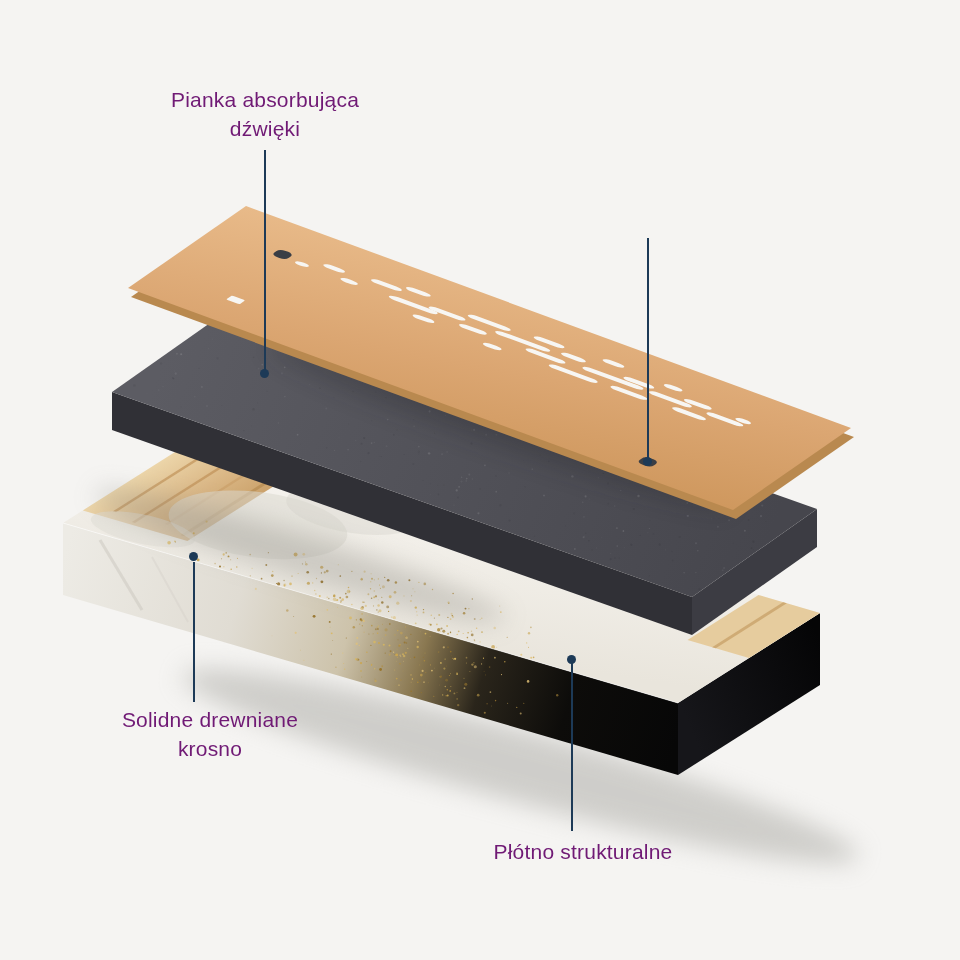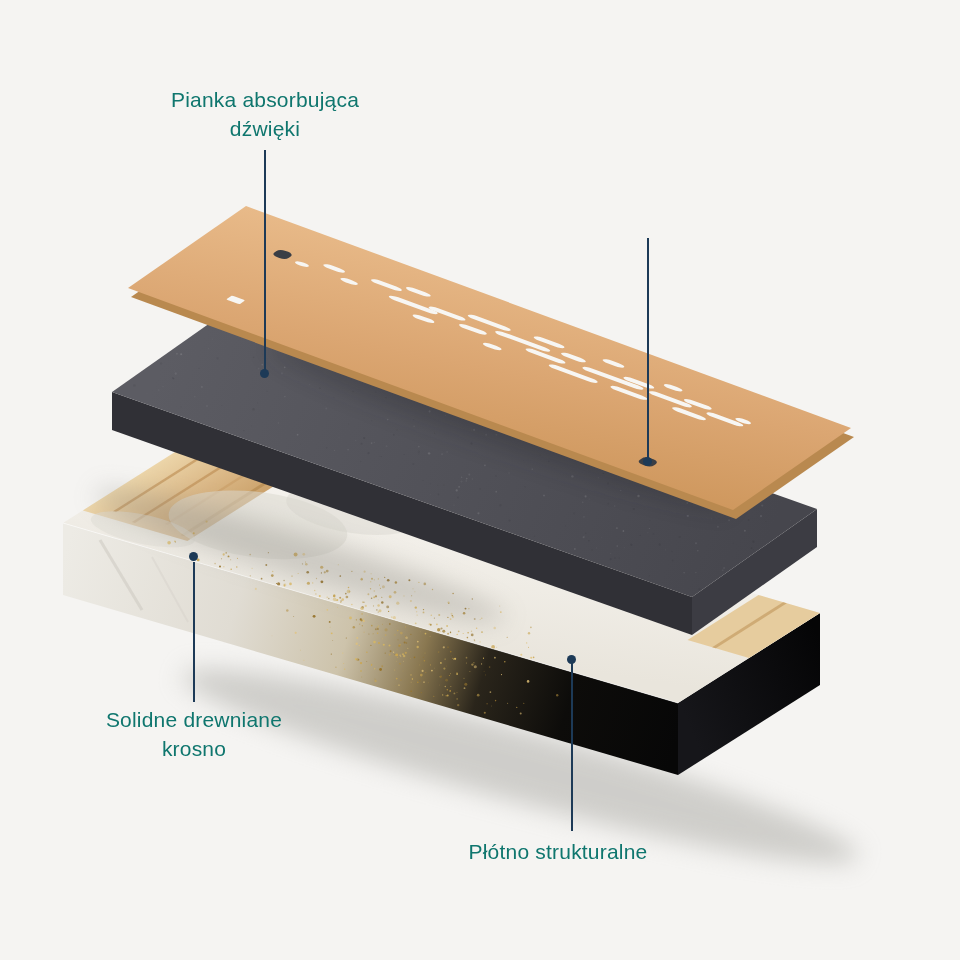--- a/index.html
+++ b/index.html
@@ -7,21 +7,21 @@
     width:960px;height:960px;
     background:#f5f4f2;
     font-family:"Liberation Sans", sans-serif;
     position:relative;
     overflow:hidden;
   }
   .stage{position:relative;width:960px;height:960px;}
   .stage svg{position:absolute;left:0;top:0;}
   .label{
     position:absolute;
-    color:#0f766e;
+    color:#701a75;
     font-size:21px;
     line-height:1.36;
     letter-spacing:.2px;
     text-align:center;
     white-space:pre-line;
     z-index:5;
   }
   .leader{
     position:absolute;
     width:1.5px;
@@ -790,22 +790,22 @@
   </svg>
 
   <div class="label" style="left:145px;top:86px;width:240px;">Pianka absorbująca
 dźwięki</div>
   <div class="leader" style="left:264px;top:150px;height:222px;"></div>
   <div class="leader-dot" style="left:260px;top:369px;"></div>
 
   <div class="leader" style="left:647px;top:238px;height:221px;"></div>
   <div class="leader-dot" style="left:643px;top:457px;"></div>
 
-  <div class="label" style="left:74px;top:706px;width:240px;">Solidne drewniane
+  <div class="label" style="left:90px;top:706px;width:240px;">Solidne drewniane
 krosno</div>
   <div class="leader" style="left:193px;top:562px;height:140px;"></div>
   <div class="leader-dot" style="left:189px;top:552px;"></div>
 
-  <div class="label" style="left:428px;top:838px;width:260px;">Płótno strukturalne</div>
+  <div class="label" style="left:453px;top:838px;width:260px;">Płótno strukturalne</div>
   <div class="leader" style="left:571px;top:663px;height:168px;"></div>
   <div class="leader-dot" style="left:567px;top:655px;"></div>
 
 </div>
 
 </body></html>

